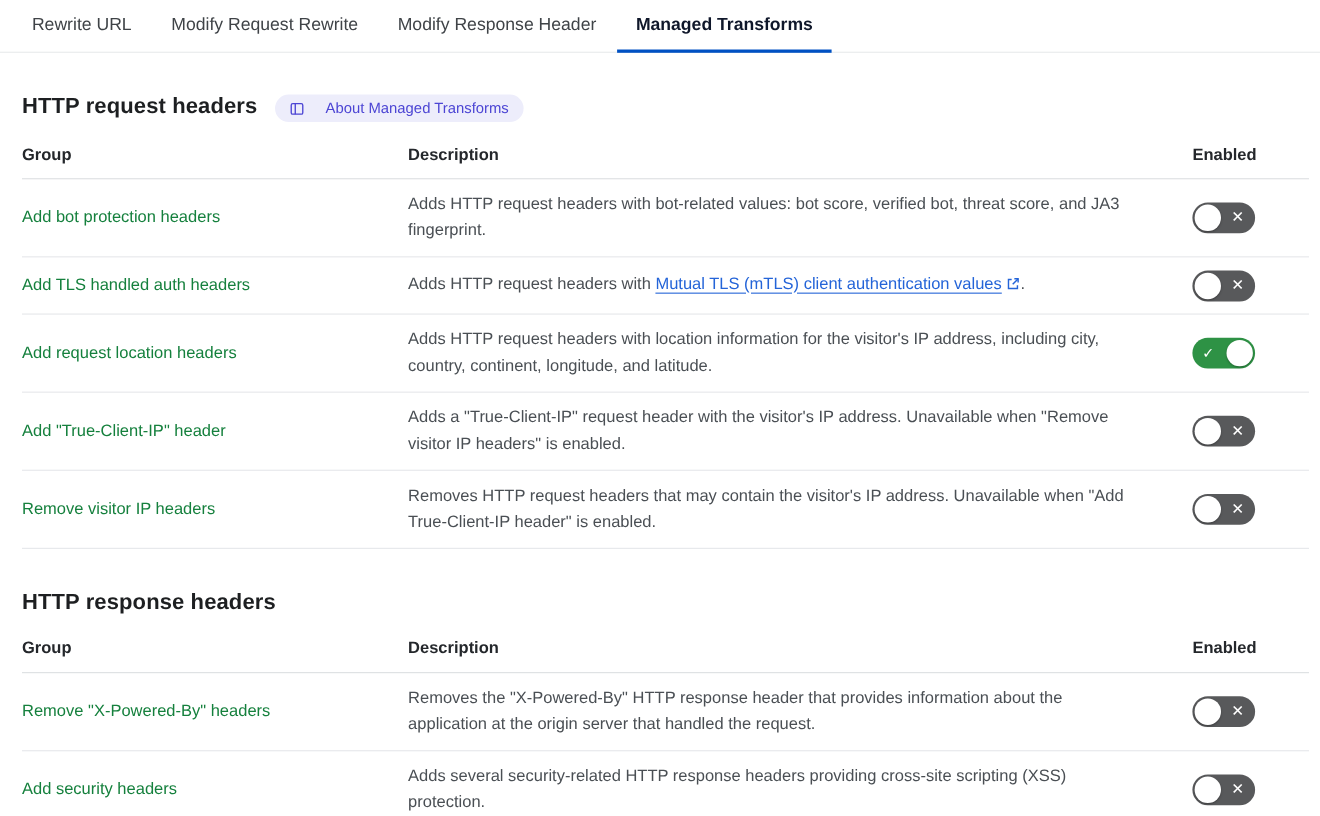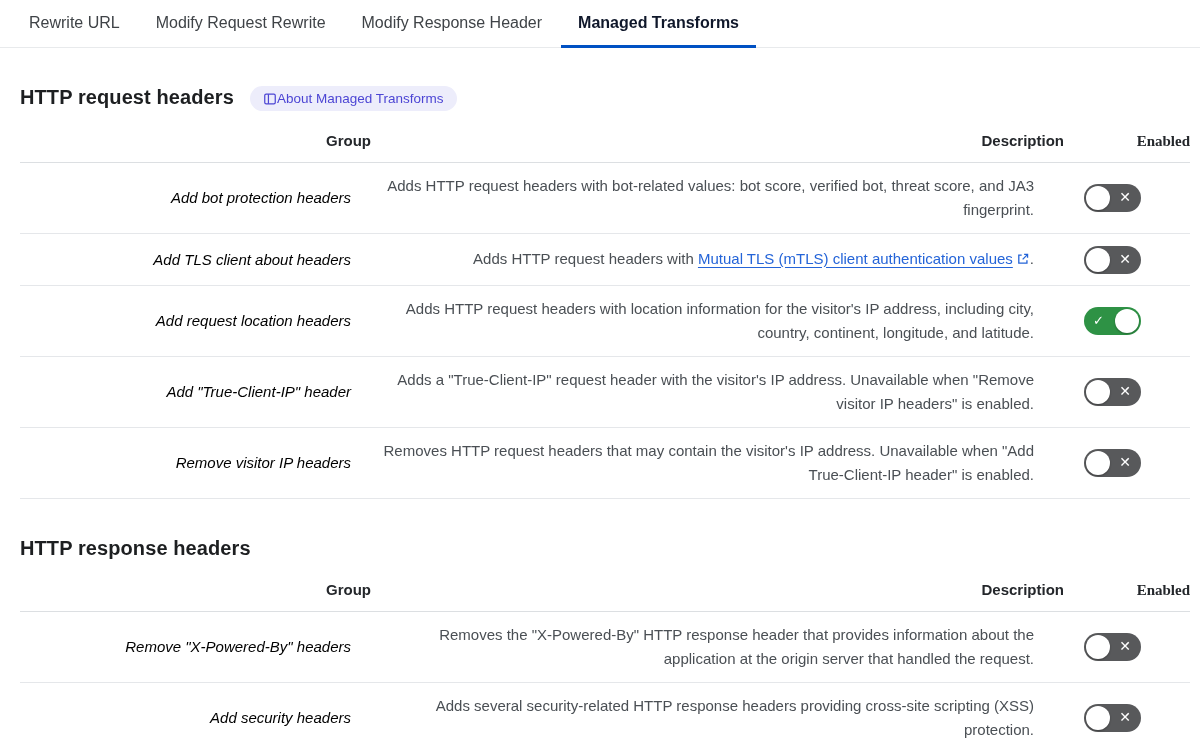--- a/index.html
+++ b/index.html
@@ -9,34 +9,34 @@
   
   .tabbar { display:flex; align-items:stretch; height:48px; border-bottom:1px solid #e8eaec; padding-left:12px; }
   .tab { display:flex; align-items:center; padding:0 17px; margin-right:2px; font-size:16px; color:#3f4347;
          cursor:pointer; border-bottom:3px solid transparent; margin-bottom:-1px; white-space:nowrap; }
   .tab.is-true { color:#0f172a; font-weight:600; border-bottom-color:#0051c3; }
 
   
   .page { padding:0 10px 0 20px; }
   .section-head { display:flex; align-items:flex-start; margin-top:38px; }
   .section-title { font-size:20px; font-weight:700; color:#1d1f21; letter-spacing:.1px; }
-  .badge { display:inline-flex; align-items:center; gap:0; margin-left:16px; padding:5px 13px;
+  .badge { display:inline-flex; align-items:center; gap:19px; margin-left:16px; padding:5px 13px;
            background:#ededfb; color:#4c45d4; font-size:13.5px; border-radius:15px; cursor:pointer; }
   .badge svg { display:block; }
 
   
-  .table { margin-top:10px;text-align:right; }
+  .table { margin-top:10px; }
   .trow { display:grid; grid-template-columns:351px 693px 126px; align-items:center;
           border-bottom:1px solid #e5e7ea; }
   .thead { border-bottom:1px solid #dcdfe2; }
   .thead .cell { font-size:15px; font-weight:700; color:#24272b; padding:8px 0 9px; }
   .cell { font-size:15px; line-height:24px; padding:11px 0; }
-  .cell.group { color:#000000; padding-right:20px;font-style:italic; }
+  .cell.group { color:#15803d; padding-right:20px; }
   .cell.desc  { color:#4a4f54; padding-right:30px; }
-  .cell.enabled { padding-left:20px;font-family:Liberation Serif, serif; }
+  .cell.enabled { padding-left:20px; }
   .trow:not(.thead) { min-height:52px; }
 
   a.desc-link { color:#2464d8; text-decoration:underline; text-underline-offset:3px; cursor:pointer; }
   .ext-icon { display:inline-block; vertical-align:-2px; margin-left:3px; color:#2464d8; }
 
   
   .toggle { position:relative; width:57px; height:28px; border-radius:14px; background:#58595b; cursor:pointer; }
   .toggle .knob { position:absolute; top:2px; left:2px; width:24px; height:24px; border-radius:50%;
                   background:#fff; box-shadow:0 1px 2px rgba(0,0,0,.3); }
   .toggle .mark { position:absolute; top:0; color:#fff; font-size:14px; line-height:27px; font-weight:400; }
@@ -84,21 +84,21 @@
       <div class="cell enabled">
         <div class="toggle">
 
           <span class="mark mark-x">✕</span>
           <span class="knob"></span>
         </div>
       </div>
     </div>
 
     <div class="trow">
-      <div class="cell group">Add TLS client about headers</div>
+      <div class="cell group">Add TLS handled auth headers</div>
       <div class="cell desc">
         <span>Adds HTTP request headers with </span><a class="desc-link">Mutual TLS (mTLS) client authentication values</a><span class="ext-icon"><svg width="14" height="14" viewBox="0 0 16 16" fill="none" stroke="currentColor" stroke-width="1.5">
               <path d="M6.5 3.5 H3.2 V12.8 H12.5 V9.5"></path>
               <path d="M9.3 2.8 H13.2 V6.7"></path>
               <path d="M13 3 L7.6 8.4"></path>
             </svg></span><span>.</span>
       </div>
       <div class="cell enabled">
         <div class="toggle">
 

